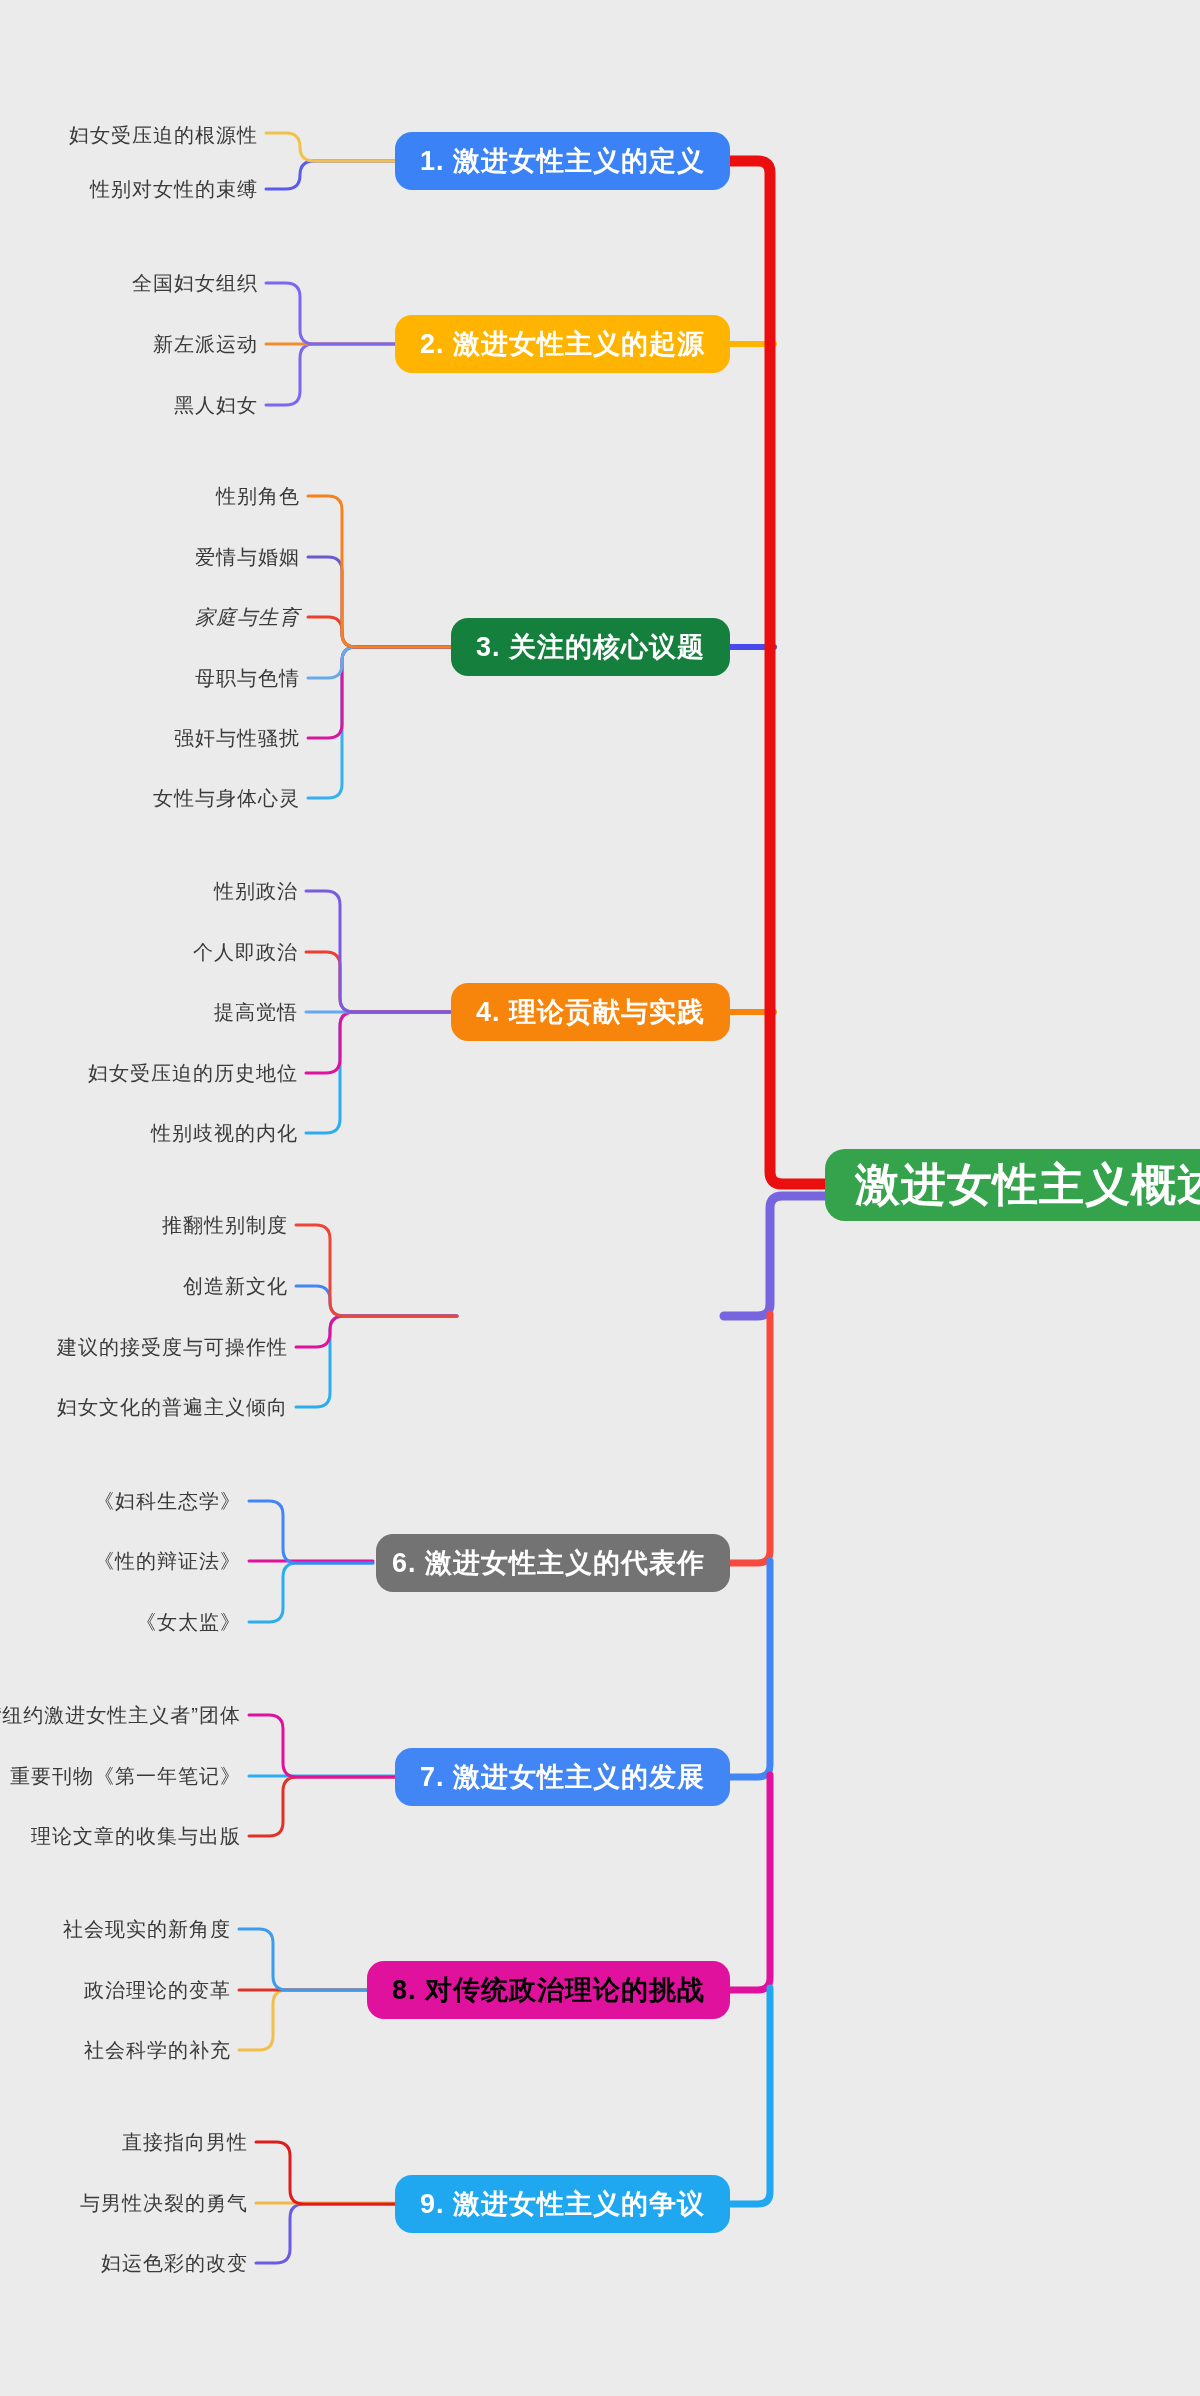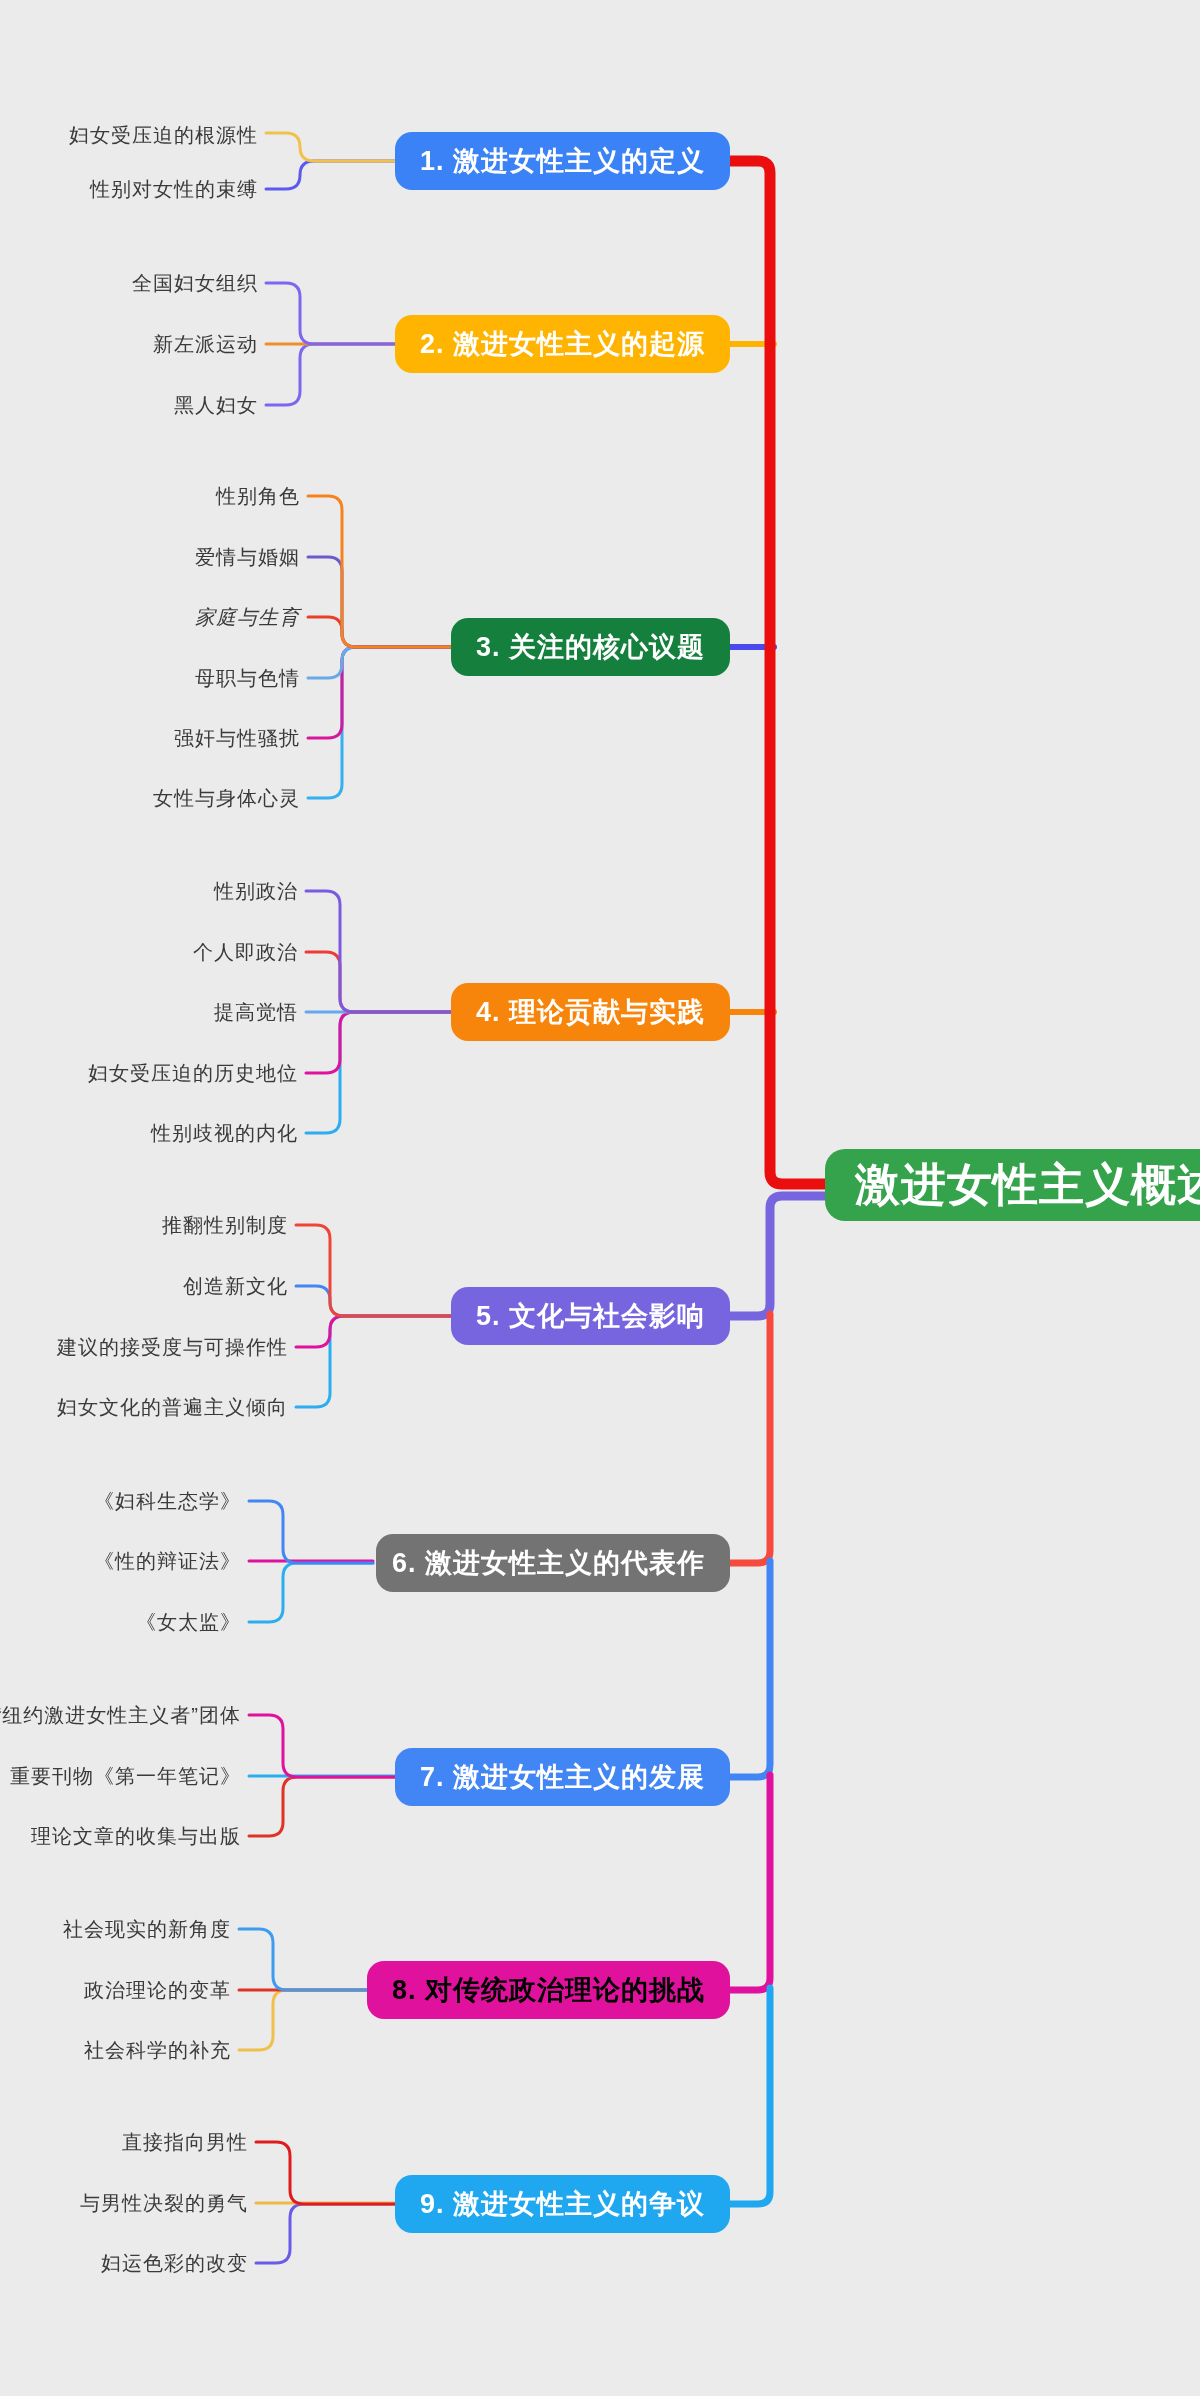--- a/index.html
+++ b/index.html
@@ -83,21 +83,20 @@
     <div class="leaf-label" style="top: 602px; right: 900px; color: rgb(58, 58, 58); font-style: italic;">家庭与生育</div>
     <div class="leaf-label" style="top: 663px; right: 900px; color: rgb(58, 58, 58);">母职与色情</div>
     <div class="leaf-label" style="top: 723px; right: 900px; color: rgb(58, 58, 58);">强奸与性骚扰</div>
     <div class="leaf-label" style="top: 783px; right: 900px; color: rgb(58, 58, 58);">女性与身体心灵</div>
     <div class="branch-pill" style="top: 983px; right: 470px; background: rgb(248, 133, 11); color: rgb(255, 255, 255);">4. 理论贡献与实践</div>
     <div class="leaf-label" style="top: 876px; right: 902px; color: rgb(58, 58, 58);">性别政治</div>
     <div class="leaf-label" style="top: 937px; right: 902px; color: rgb(58, 58, 58);">个人即政治</div>
     <div class="leaf-label" style="top: 997px; right: 902px; color: rgb(58, 58, 58);">提高觉悟</div>
     <div class="leaf-label" style="top: 1058px; right: 902px; color: rgb(58, 58, 58);">妇女受压迫的历史地位</div>
     <div class="leaf-label" style="top: 1118px; right: 902px; color: rgb(58, 58, 58);">性别歧视的内化</div>
-    <div class="branch-pill" style="top: 1287px; right: 470px; background: rgb(119, 101, 224); color: rgb(255, 255, 255);">5. 文化与社会影响</div>
     <div class="leaf-label" style="top: 1210px; right: 912px; color: rgb(58, 58, 58);">推翻性别制度</div>
     <div class="leaf-label" style="top: 1271px; right: 912px; color: rgb(58, 58, 58);">创造新文化</div>
     <div class="leaf-label" style="top: 1332px; right: 912px; color: rgb(58, 58, 58);">建议的接受度与可操作性</div>
     <div class="leaf-label" style="top: 1392px; right: 912px; color: rgb(58, 58, 58);">妇女文化的普遍主义倾向</div>
     <div class="branch-pill" style="top: 1534px; right: 470px; background: #737373; color: rgb(255, 255, 255); padding-left: 16px;">6. 激进女性主义的代表作</div>
     <div class="leaf-label" style="top: 1486px; right: 959px; color: rgb(58, 58, 58);">《妇科生态学》</div>
     <div class="leaf-label" style="top: 1546px; right: 959px; color: rgb(58, 58, 58);">《性的辩证法》</div>
     <div class="leaf-label" style="top: 1607px; right: 959px; color: rgb(58, 58, 58);">《女太监》</div>
     <div class="branch-pill" style="top: 1748px; right: 470px; background: rgb(66, 133, 244); color: rgb(255, 255, 255);">7. 激进女性主义的发展</div>
     <div class="leaf-label" style="top: 1700px; right: 959px; color: rgb(58, 58, 58);">“纽约激进女性主义者”团体</div>

